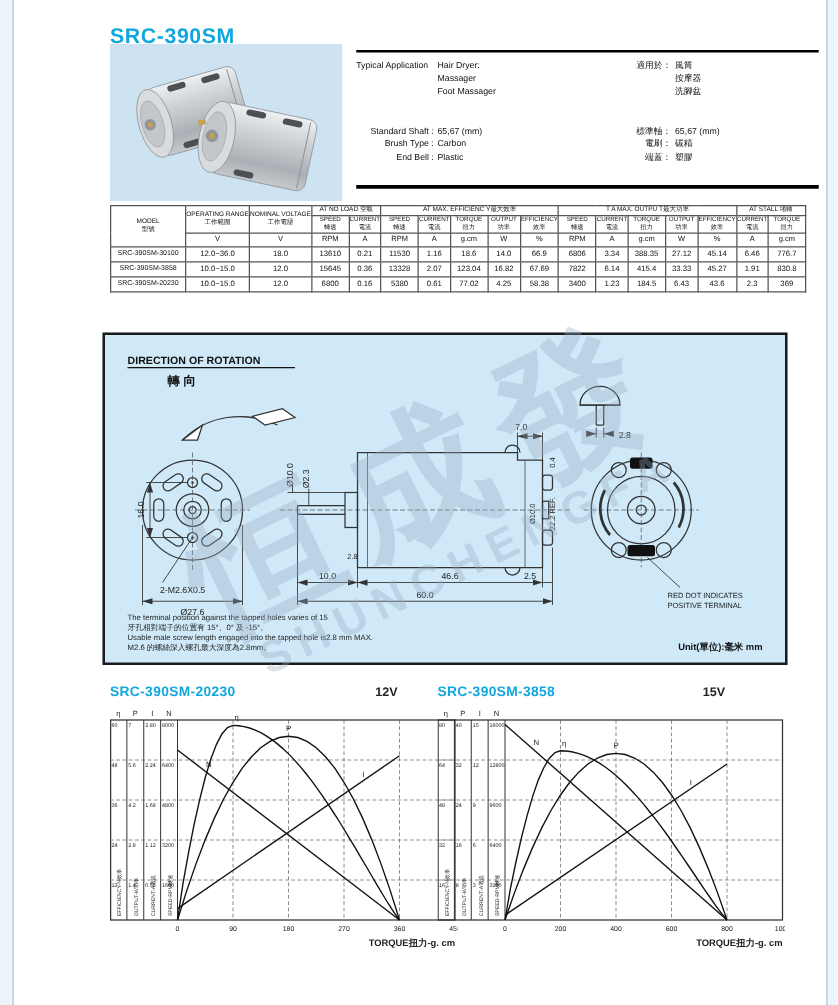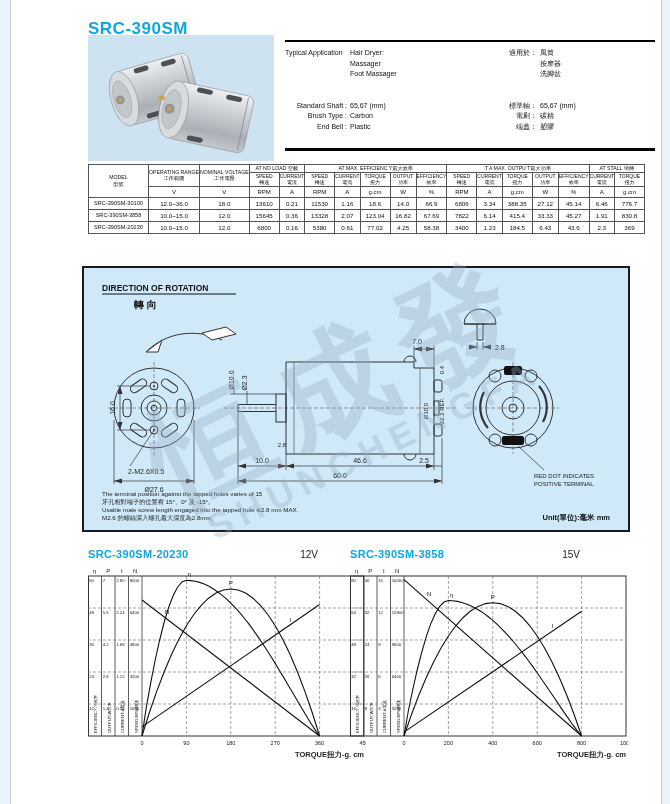--- a/index.html
+++ b/index.html
@@ -39,21 +39,21 @@
   
   .wm{position:absolute;left:110px;top:235px;width:480px;height:330px;display:flex;flex-direction:column;
       align-items:center;justify-content:center;transform:rotate(-26deg);pointer-events:none;z-index:5;
       color:rgba(150,170,192,.34);}
   .wm .zh{font-size:118px;font-weight:bold;letter-spacing:18px;line-height:110px;white-space:nowrap;}
   .wm .en{font-size:36px;font-weight:bold;letter-spacing:8px;white-space:nowrap;}
   
   .chart{position:absolute;width:278px;}
   .chart .ttl{display:flex;align-items:baseline;height:16px;}
   .chart .ttl .nm{font-size:11px;font-weight:bold;color:#10a7e0;letter-spacing:.3px;}
-  .chart .ttl .vv{font-size:10px;font-weight:normal;color:#222;margin-left:auto;margin-right:48px;}
+  .chart .ttl .vv{font-size:10px;font-weight:bold;color:#222;margin-left:auto;margin-right:48px;}
   .chart svg text{font-family:"Liberation Sans",sans-serif;fill:#222;}
 </style>
 </head>
 <body>
 
 <div class="page">
   <div class="edge left"></div>
   <div class="edge right"></div>
 
   <div class="title">SRC-390SM</div>

